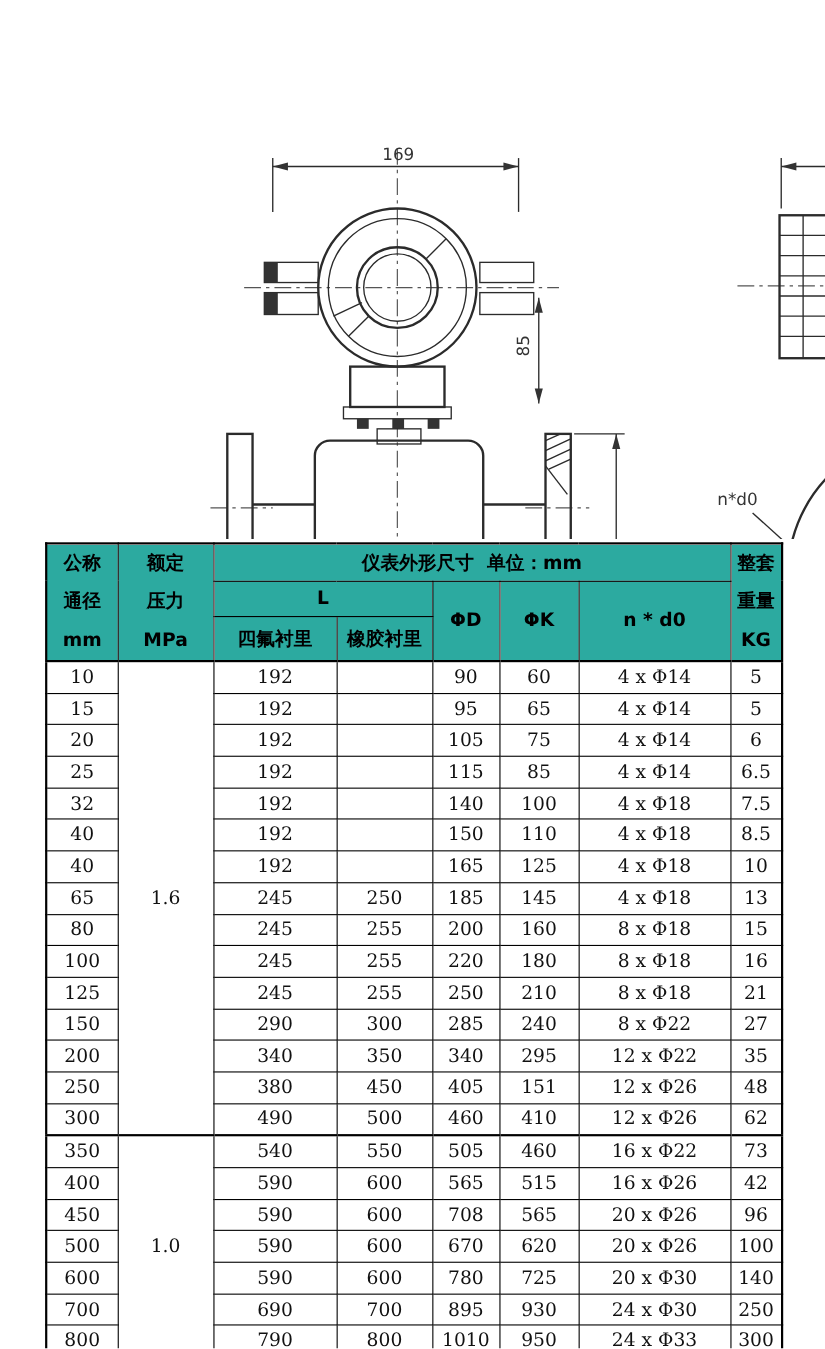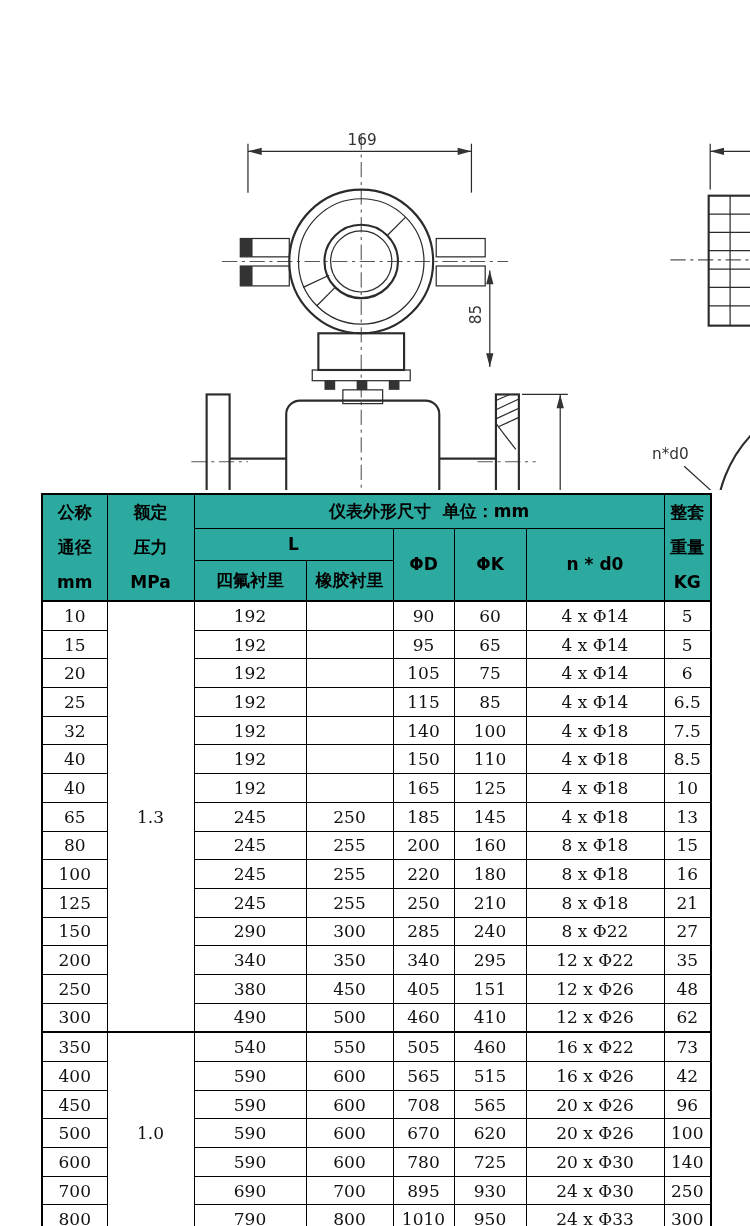--- a/index.html
+++ b/index.html
@@ -250,21 +250,21 @@
           <th rowspan="2">n * d0</th>
         </tr>
         <tr class="hr3">
           <th>四氟衬里</th>
           <th>橡胶衬里</th>
         </tr>
       </thead>
       <tbody id="table-body">
           <tr class="group-start">
             <td>10</td>
-            <td rowspan="15">1.3</td>
+            <td rowspan="15">1.6</td>
             <td>192</td>
             <td></td>
             <td>90</td>
             <td>60</td>
             <td>4 x Φ14</td>
             <td>5</td>
           </tr>
           <tr>
             <td>15</td>
             <td>192</td>

